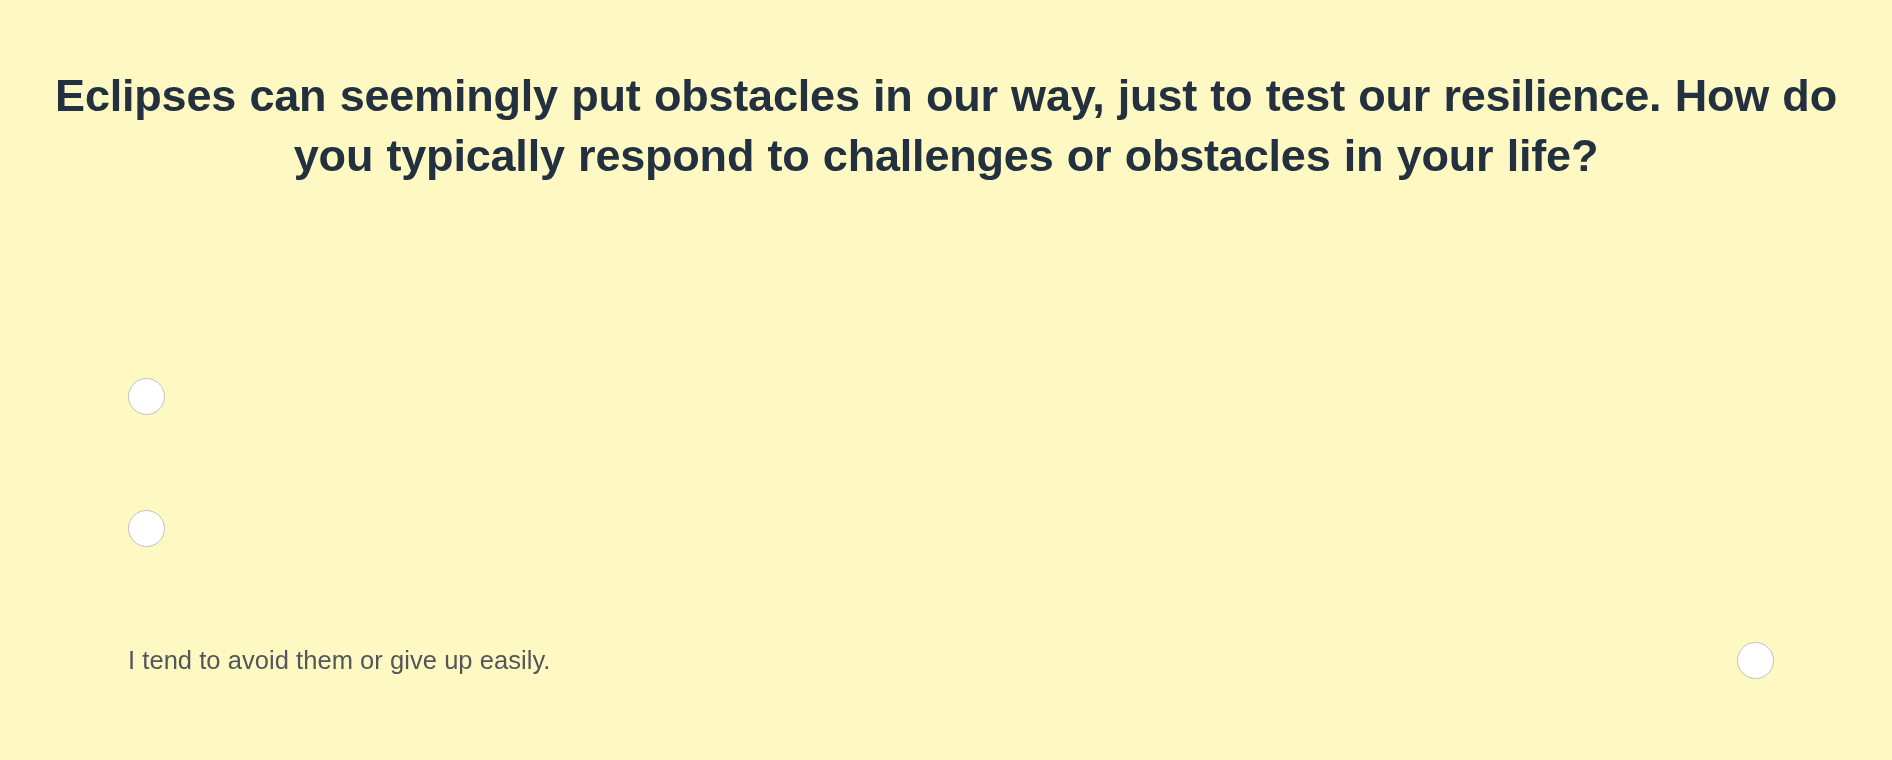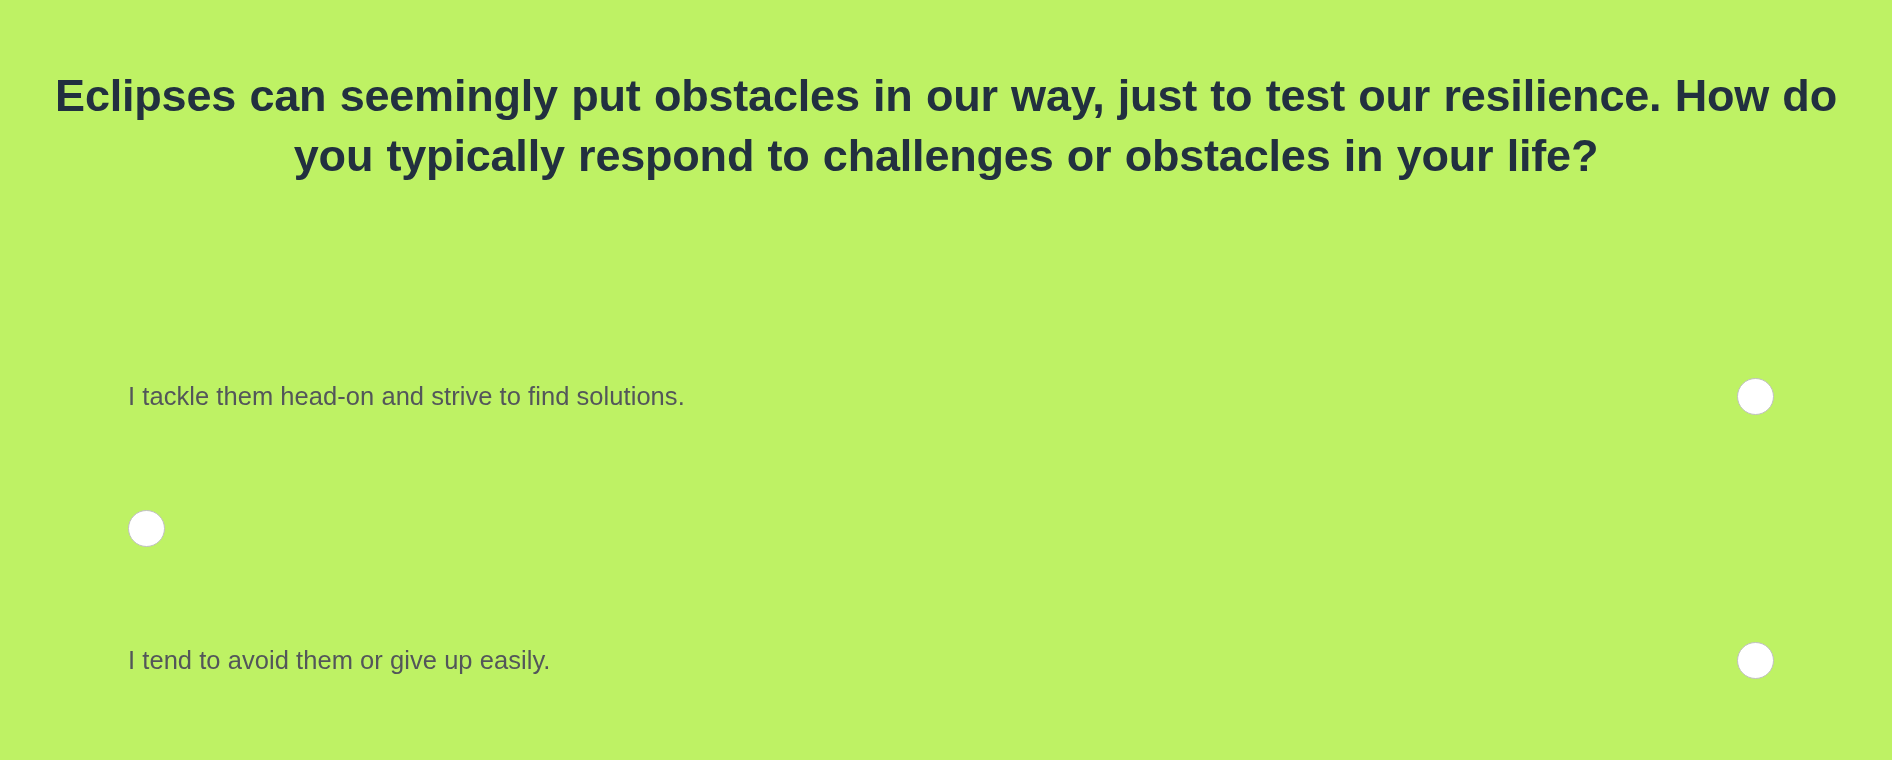--- a/index.html
+++ b/index.html
@@ -12,21 +12,21 @@
     height: 760px;
     background: #ffffff;
     font-family: "Liberation Sans", sans-serif;
     overflow: hidden;
   }
 
   .quiz-page {
     position: relative;
     width: 1892px;
     height: 760px;
-    background: #bef264;
+    background: #fef9c3;
     box-sizing: border-box;
   }
 
   
   .question-heading {
     position: absolute;
     left: 30px;
     top: 66px;
     width: 1832px;
     text-align: center;
@@ -92,21 +92,20 @@
 </head>
 <body>
 
 <div class="quiz-page">
 
   <h1 class="question-heading">Eclipses can seemingly put obstacles in our way, just to test our resilience. How do you typically respond to challenges or obstacles in your life?</h1>
 
   <ul class="options-list">
 
     <li class="option-row">
-      <span class="option-label">I tackle them head-on and strive to find solutions.</span>
       <span class="option-radio"></span>
     </li>
 
     <li class="option-row">
       <span class="option-radio"></span>
     </li>
 
     <li class="option-row">
       <span class="option-label">I tend to avoid them or give up easily.</span>
       <span class="option-radio"></span>

